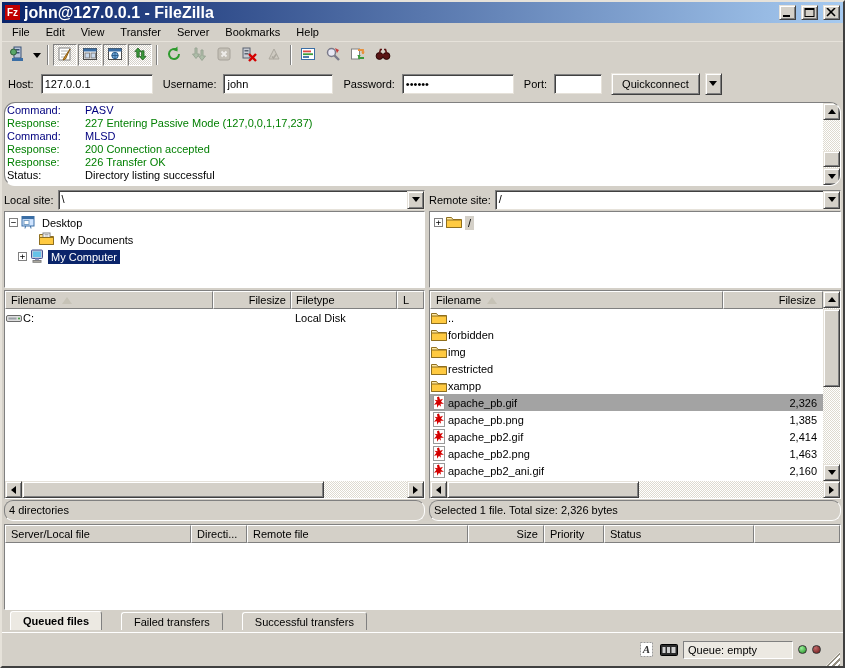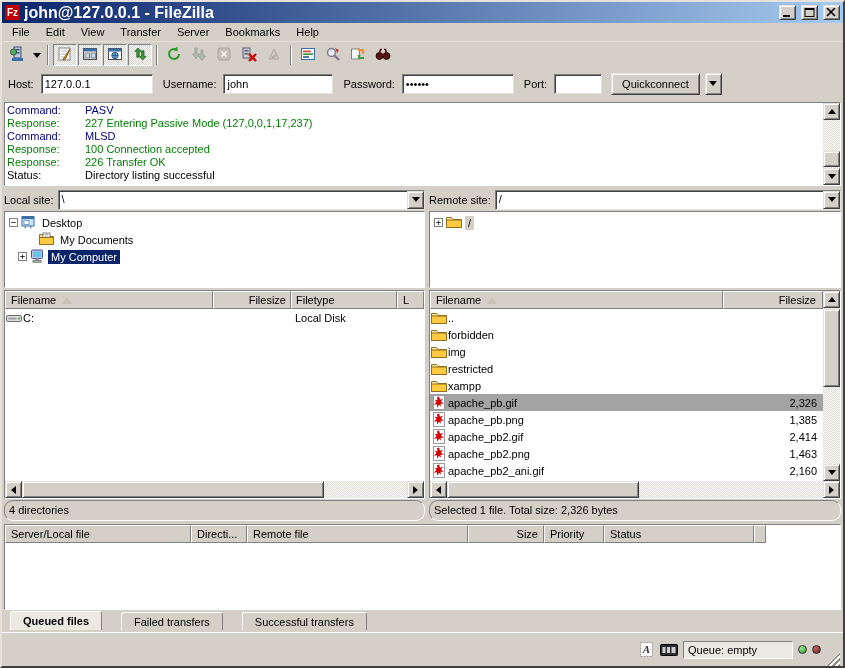--- a/index.html
+++ b/index.html
@@ -43,21 +43,21 @@
     conic-gradient(#fff 25%, #d4d0c8 0 50%, #fff 0 75%, #d4d0c8 0) 0 0/2px 2px; }
   .tsep { width:2px; height:20px; border-left:1px solid #808080; border-right:1px solid #fff; margin:0 3px; }
   .tdrop { width:13px; height:22px; display:flex; align-items:center; justify-content:center; }
   
   .quickbar { height:31px; flex:0 0 31px; display:flex; align-items:center; padding:0 6px; gap:5px; }
   .quickbar label { margin-right:2px; }
   .qinput { height:20px; padding:2px 3px; font:11px "Liberation Sans",sans-serif; }
   .qbtn { height:22px; padding:0 10px; background:#d4d0c8; font:11px "Liberation Sans",sans-serif; display:flex; align-items:center; }
   .qdrop { width:17px; height:22px; background:#d4d0c8; display:flex; align-items:center; justify-content:center; }
   
-  .logwrap { flex:0 0 84px; margin:3px 2px 0 2px; background:#fff; position:relative; overflow:hidden; }
+  .logwrap { flex:0 0 84px; margin:3px 2px 0 2px; background:#fff; position:relative; overflow:hidden;border-radius:11px; }
   .loglines { padding:1px 2px; line-height:13px; }
   .logline { white-space:nowrap; }
   .loglabel { display:inline-block; width:78px; }
   .log-cmd { color:#00007f; }
   .log-resp { color:#007f00; }
   .log-stat { color:#000; }
   
   .vsb { position:absolute; top:0; right:0; bottom:0; width:17px;
     background:conic-gradient(#fff 25%, #dedacf 0 50%, #fff 0 75%, #dedacf 0) 0 0/2px 2px; }
   .sbbtn { width:17px; height:17px; background:#d4d0c8; display:flex; align-items:center; justify-content:center; }
@@ -95,21 +95,21 @@
   .sortarrow { width:0; height:0; border-left:5px solid transparent; border-right:5px solid transparent; border-bottom:7px solid #c6c2b6; }
   .lbody { flex:1; overflow:hidden; }
   .lrow { height:17px; display:flex; align-items:center; white-space:nowrap; }
   .lrow .icon { width:18px; flex:0 0 18px; display:flex; justify-content:center; }
   .row-sel { background:#a3a3a3; }
   .c-name{ flex:0 0 208px; overflow:hidden;} .c-size{flex:0 0 78px; text-align:right; padding-right:4px;} .c-type{flex:0 0 106px; padding-left:4px;} .c-last{flex:1;}
   .r-name{ flex:1; overflow:hidden; } .r-size{ flex:0 0 100px; text-align:right; padding-right:6px; }
   .statusrow { display:flex; margin:1px 2px 0 2px; flex:0 0 21px; }
   .statcell { background:#d4d0c8; padding:3px 4px; overflow:hidden; white-space:nowrap;border-radius:9px; }
   
-  .queue { margin:3px 2px 0 2px; flex:0 0 86px; display:flex; flex-direction:row; background:#fff; }
+  .queue { margin:3px 2px 0 2px; flex:0 0 86px; display:flex; flex-direction:column; background:#fff; }
   .q-name{flex:0 0 186px;} .q-dir{flex:0 0 56px;} .q-remote{flex:0 0 221px;} .q-size{flex:0 0 76px; justify-content:flex-end;} .q-prio{flex:0 0 60px;} .q-status{flex:0 0 150px;} .q-fill{flex:1;}
   .qbody { flex:1; }
   
   .tabsrow { flex:0 0 22px; display:flex; align-items:flex-end; padding-left:8px; gap:19px; }
   .tab { padding:3px 12px 3px 12px; background:#d4d0c8; border:1px solid; border-color:#fff #808080 #d4d0c8 #fff; border-radius:3px 3px 0 0; }
   .tab.active { background:#ece9e2; font-weight:bold; border-bottom-color:#ece9e2; padding-bottom:4px; }
   
   .statusbar { flex:1; display:flex; align-items:center; justify-content:flex-end; gap:5px; padding:0 3px 0 4px; border-top:1px solid #fff; box-shadow:0 -2px 0 #d4d0c8; }
   .sbicon { width:18px; height:16px; display:flex; align-items:center; justify-content:center; }
   .queuebox { width:110px; height:18px; padding:2px 4px; background:#ece9e2; border:1px solid; border-color:#808080 #fff #fff #808080; }
@@ -280,21 +280,21 @@
     <div class="qdrop raised2">
         <span class="tri-d"></span>
       </div>
   </div>
 
   <div class="logwrap sunken">
     <div class="loglines">
       <div class="logline log-cmd"><span class="loglabel">Command:</span><span>PASV</span></div>
       <div class="logline log-resp"><span class="loglabel">Response:</span><span>227 Entering Passive Mode (127,0,0,1,17,237)</span></div>
       <div class="logline log-cmd"><span class="loglabel">Command:</span><span>MLSD</span></div>
-      <div class="logline log-resp"><span class="loglabel">Response:</span><span>100 Connection accepted</span></div>
+      <div class="logline log-resp"><span class="loglabel">Response:</span><span>200 Connection accepted</span></div>
       <div class="logline log-resp"><span class="loglabel">Response:</span><span>226 Transfer OK</span></div>
       <div class="logline log-stat"><span class="loglabel">Status:</span><span>Directory listing successful</span></div>
     </div>
     <div class="vsb">
       <div class="sbbtn raised2" style="position:absolute;top:0">
           <span class="tri-u"></span>
         </div>
       <div class="sbthumb raised2" style="bottom:18px;height:16px"></div>
       <div class="sbbtn raised2" style="position:absolute;bottom:0">
           <span class="tri-d"></span>

